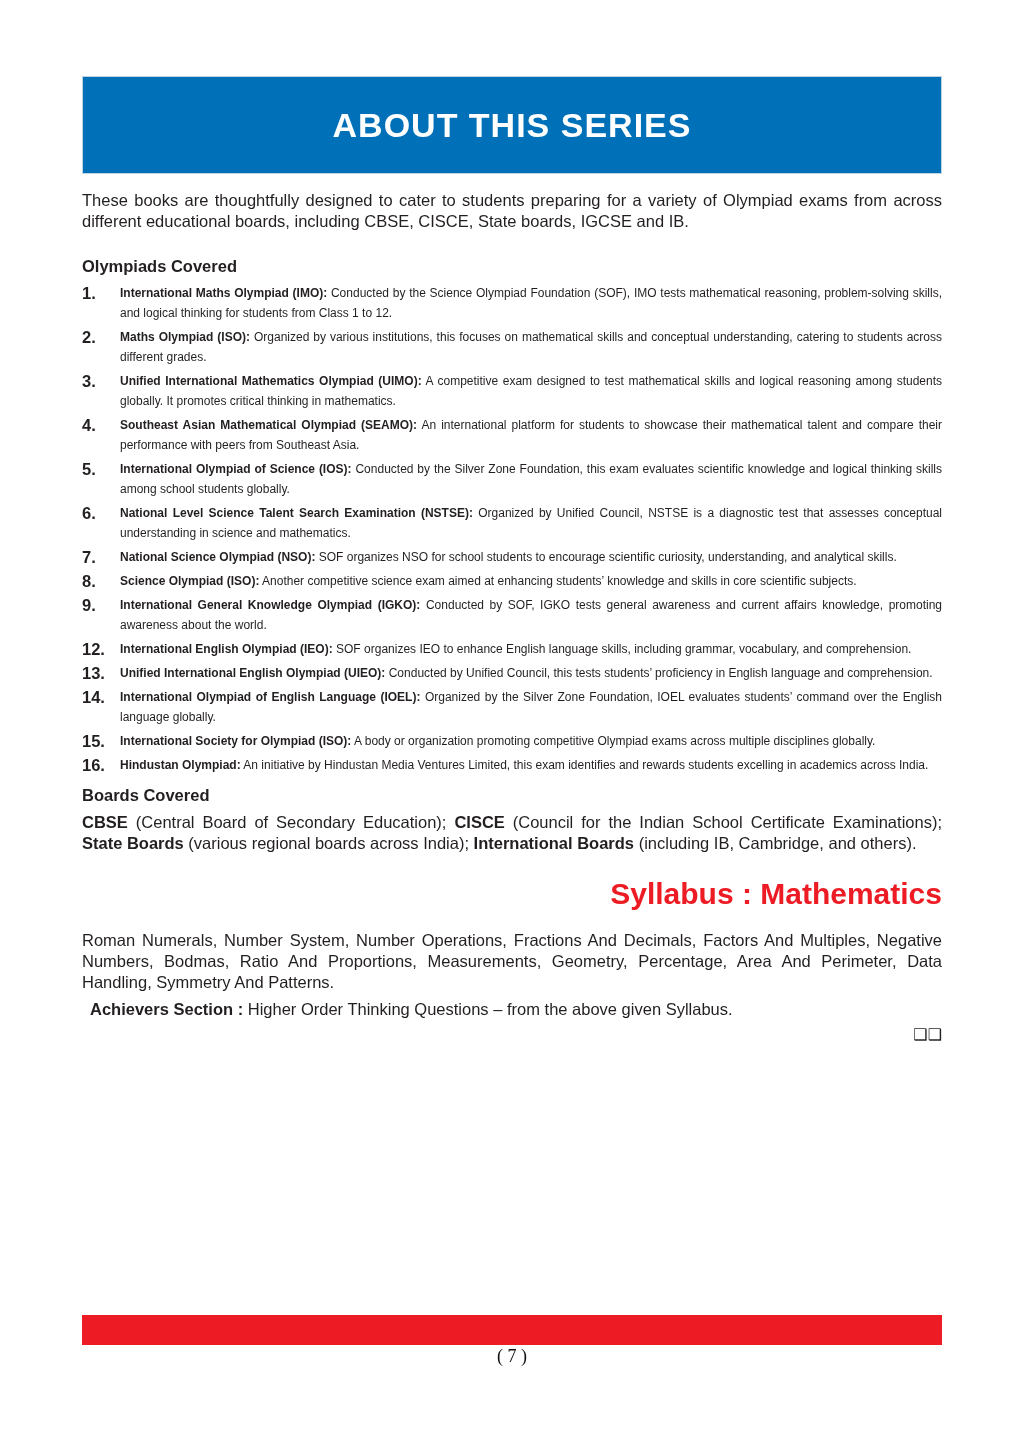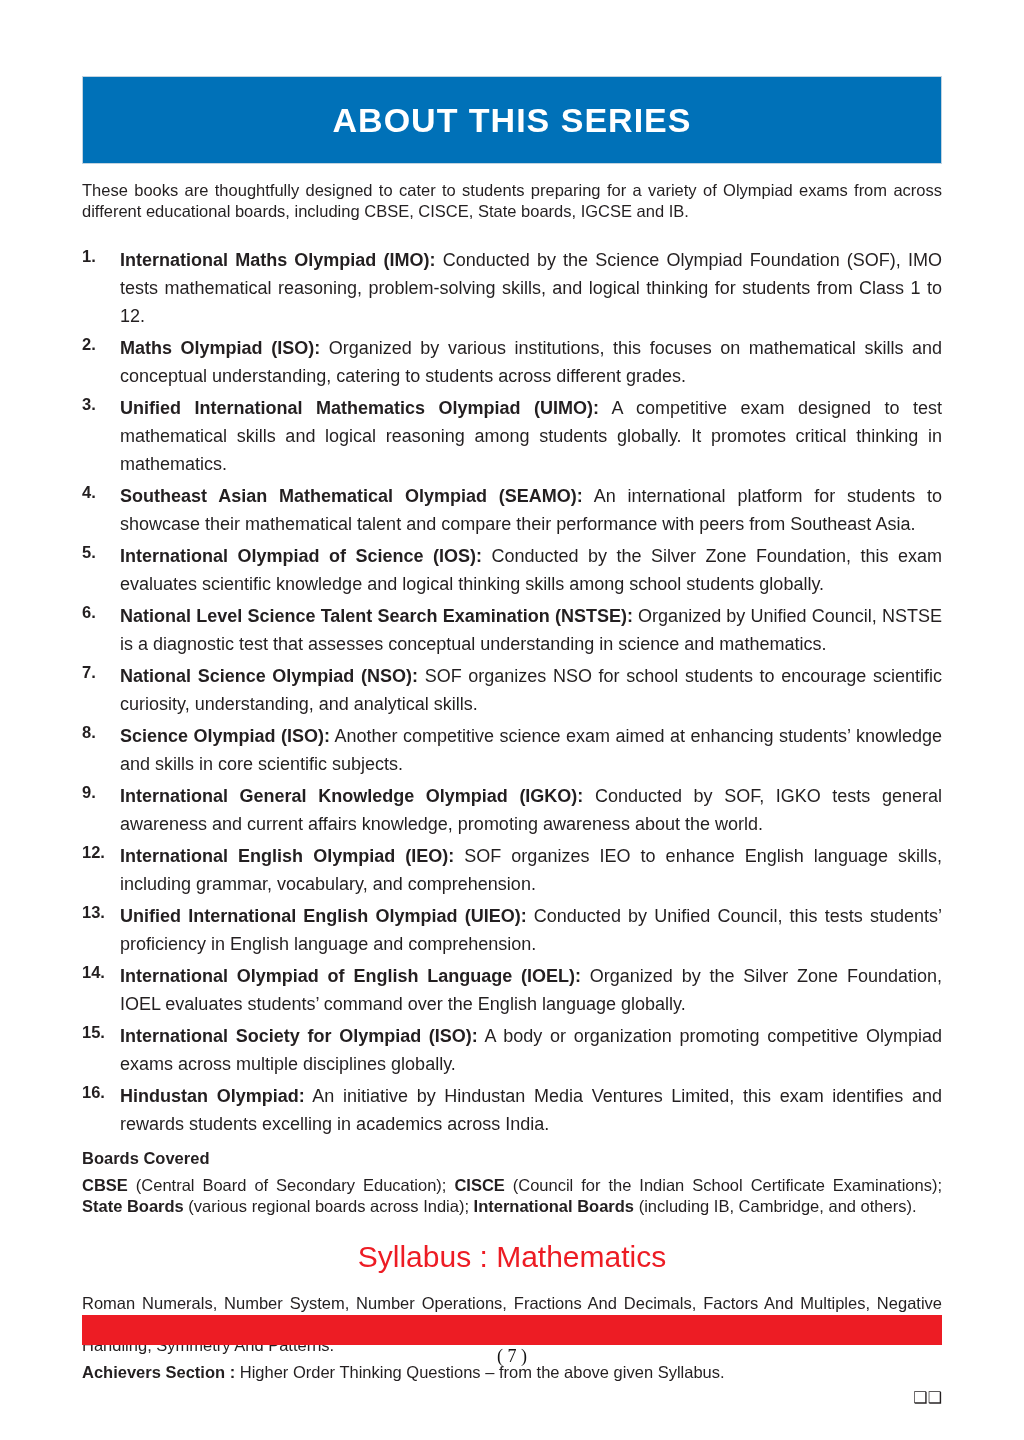--- a/index.html
+++ b/index.html
@@ -6,51 +6,51 @@
   html,body { background:#ffffff; }
   body {
     width:1024px; height:1440px; position:relative;
     font-family:"Liberation Sans", sans-serif;
     color:#231f20;
     -webkit-font-smoothing:antialiased;
   }
   .content { position:absolute; left:82px; top:76px; width:860px; }
 
   .banner {
-    height:88px; background:#0071b8;
+    height:98px; background:#0071b8;
     border:1px solid #c2d3e0;
     display:flex; align-items:center; justify-content:center;
     margin-bottom:16px;
   }
   .banner-title {
     color:#ffffff; font-size:34px; font-weight:bold; letter-spacing:1px;
   }
 
   .para { font-size:16.5px; line-height:21px; text-align:justify; }
   .intro { margin-bottom:24px; }
 
   .section-head { font-size:16.5px; font-weight:bold; line-height:21px; margin:8px 0 6px 0; }
 
   .oly-list { }
   .oly-item { display:flex; margin-bottom:4px; }
   .oly-num  { flex:0 0 38px; font-weight:bold; font-size:16.5px; line-height:20px; }
-  .oly-text { flex:1; font-size:18px; line-height:28px; text-align:justify; }
+  .oly-text { flex:1; font-size:12px; line-height:20px; text-align:justify; }
   .oly-text b { font-weight:bold; }
 
   .boards-head { margin-top:10px; }
   .boards-lead { margin-bottom:6px; }
   .boards-para { margin-bottom:0; }
   .boards-para b { font-weight:bold; }
 
   .syllabus-head {
-    color:#ed1c24; font-size:30px; line-height:36px; font-weight:normal;
-    text-align:center; margin:22px 0 18px 0;
+    color:#ed1c24; font-size:30px; line-height:36px; font-weight:bold;
+    text-align:right; margin:22px 0 18px 0;
   }
 
-  .achievers { margin-top:6px; }
+  .achievers { margin-top:6px;margin-left:8px; }
   .achievers b { font-weight:bold; }
 
   .end-marker { text-align:right; font-size:16px; line-height:18px; margin-top:6px; color:#231f20; }
 
   .footer-bar {
     position:absolute; left:82px; top:1315px; width:860px; height:30px;
     background:#ed1c24;
   }
   .page-num {
     position:absolute; left:0; top:1346px; width:100%;
@@ -62,20 +62,21 @@
 <body>
 
 <div class="content">
 
   <div class="banner">
     <div class="banner-title">ABOUT THIS SERIES</div>
   </div>
 
   <p class="para intro">These books are thoughtfully designed to cater to students preparing for a variety of Olympiad exams from across different educational boards, including CBSE, CISCE, State boards, IGCSE and IB.</p>
 
+  <div class="section-head">Olympiads Covered</div>
 
   <div class="oly-list">
 
   <div class="oly-item">
       <span class="oly-num">1.</span>
       <div class="oly-text"><b>International Maths Olympiad (IMO):</b> <span>Conducted by the Science Olympiad Foundation (SOF), IMO tests mathematical reasoning, problem-solving skills, and logical thinking for students from Class 1 to 12.</span></div>
     </div>
       <div class="oly-item">
       <span class="oly-num">2.</span>
       <div class="oly-text"><b>Maths Olympiad (ISO):</b> <span>Organized by various institutions, this focuses on mathematical skills and conceptual understanding, catering to students across different grades.</span></div>

